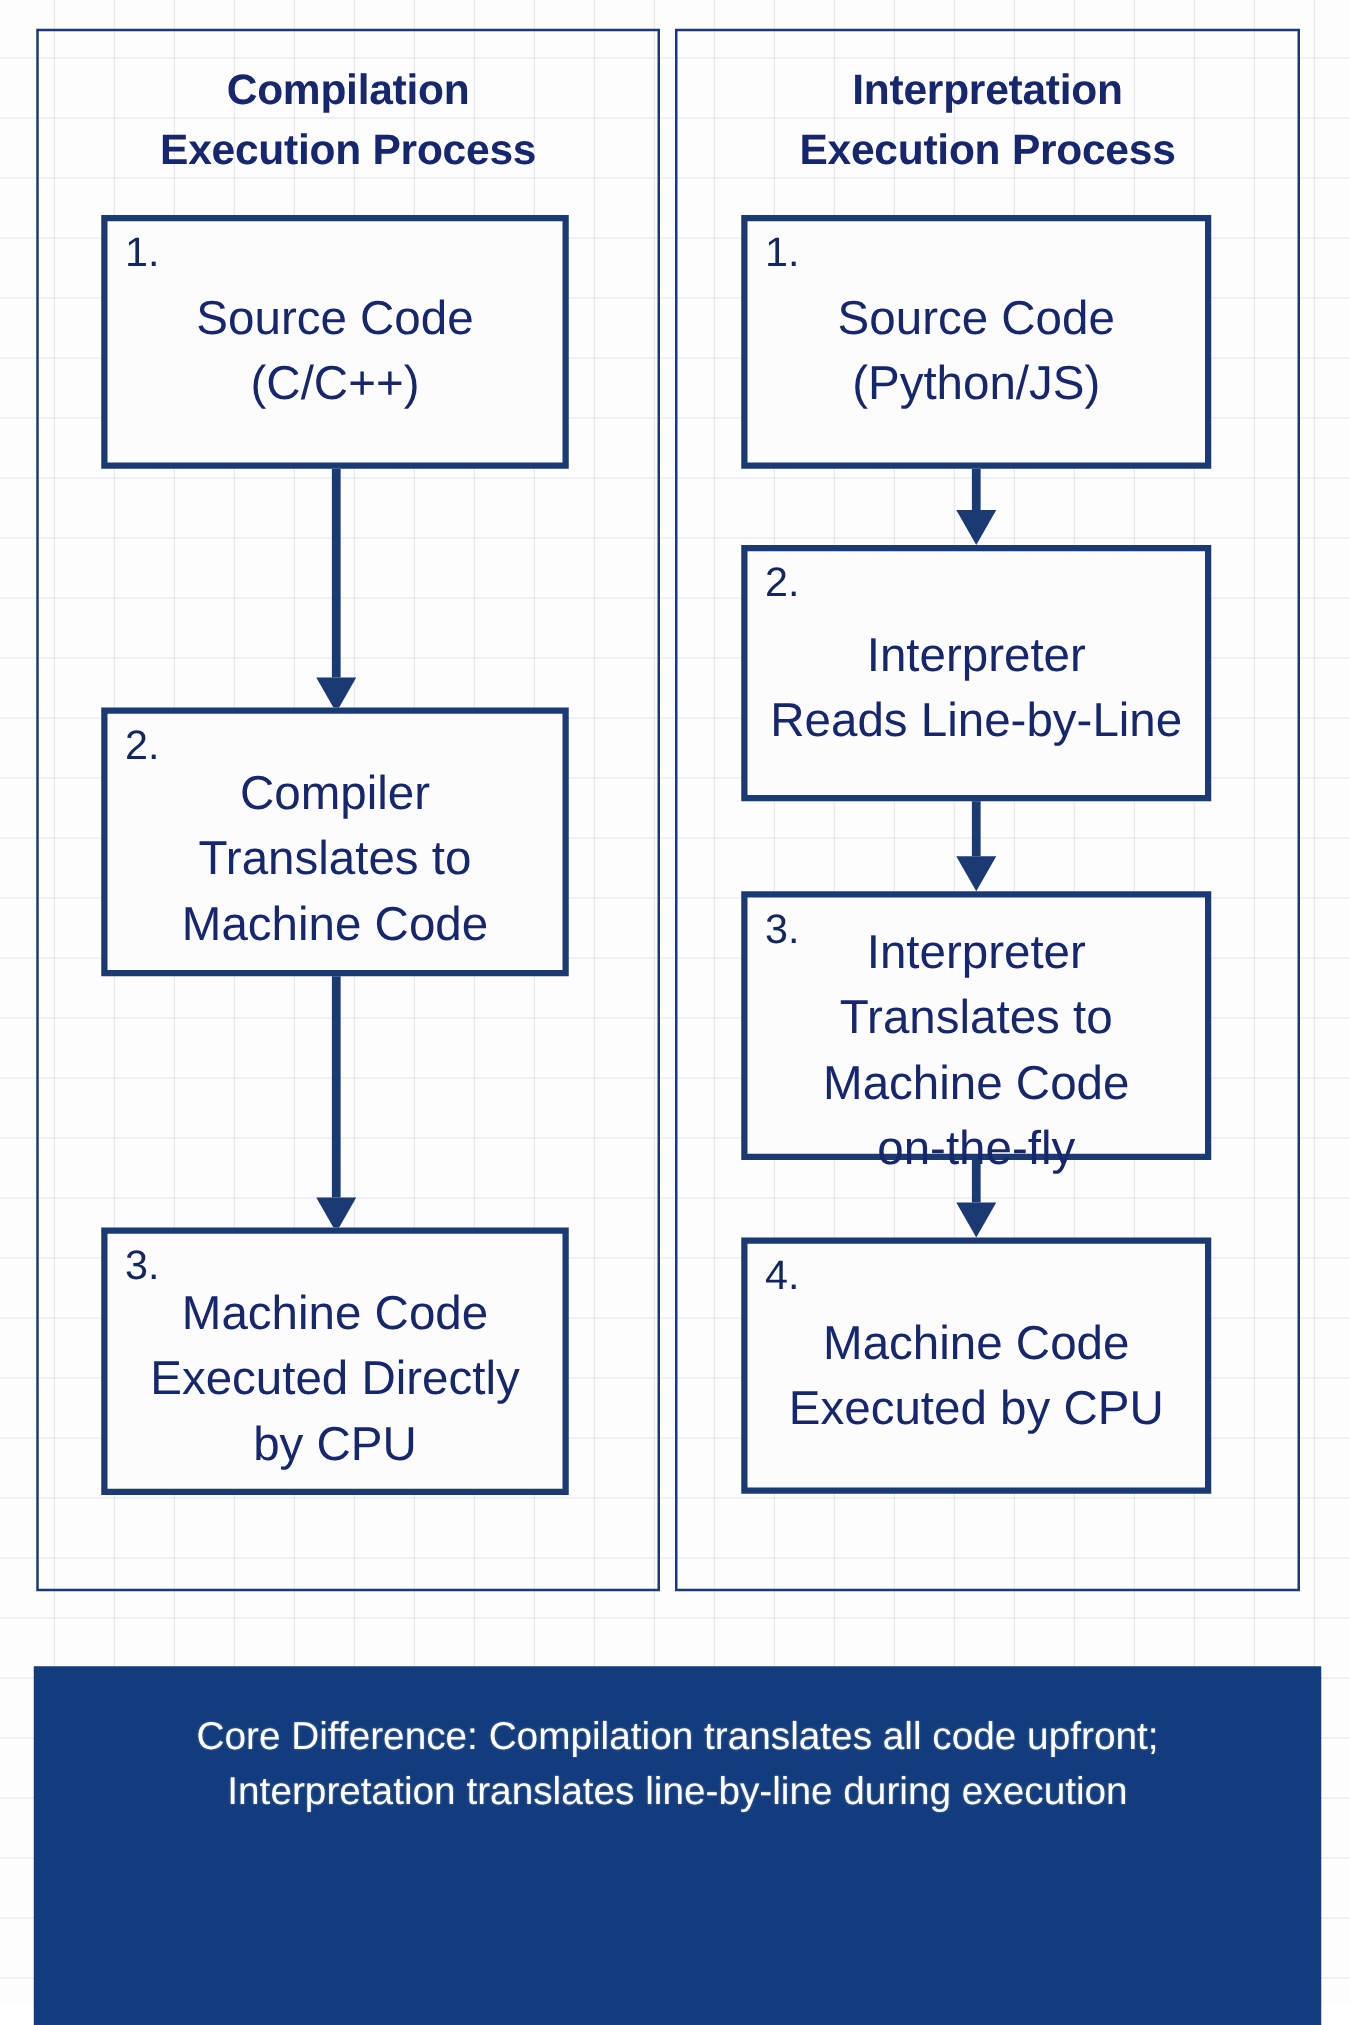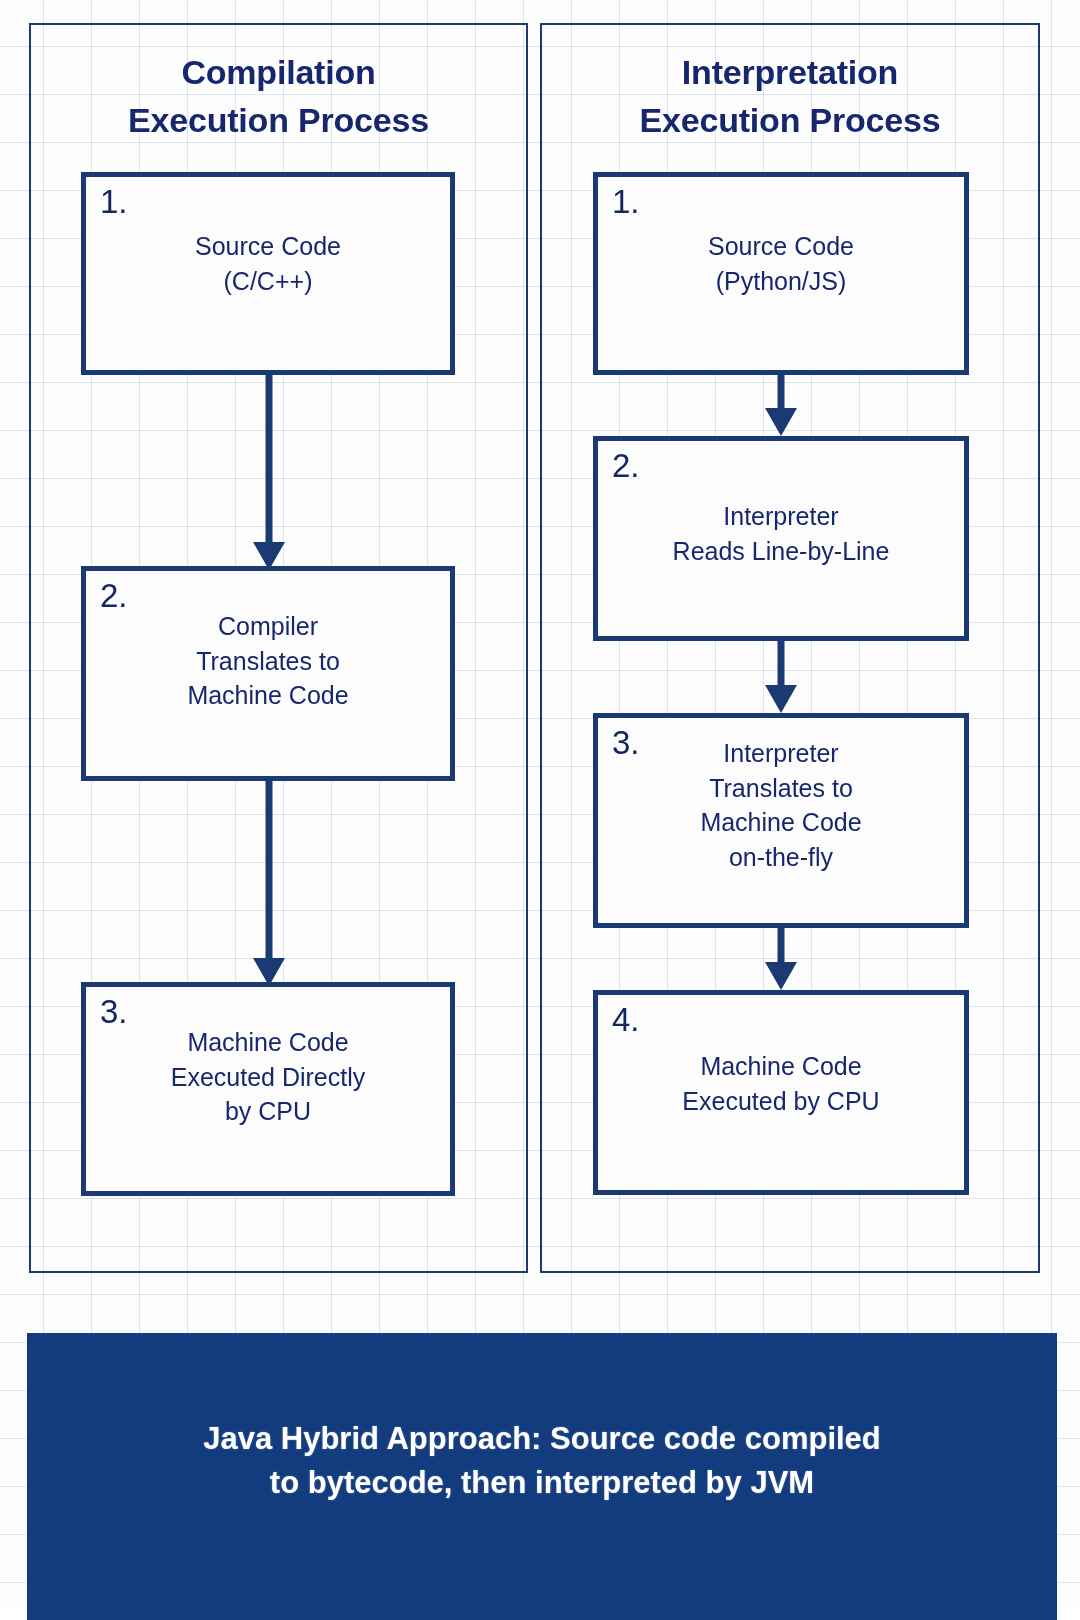--- a/index.html
+++ b/index.html
@@ -56,21 +56,21 @@
     position:absolute;
     left:14px; top:8px;
     font-size:33px;
     color:#13265f;
     line-height:1;
   }
   .step-text{
     position:absolute;
     left:0; right:0;
     text-align:center;
-    font-size:25px;
+    font-size:38px;
     line-height:1.38;
     color:#17276e;
     white-space:pre-line;
     padding:0 6px;
     box-sizing:border-box;
   }
 
   
   .arrow{ position:absolute; }
   .arrow .stem{
@@ -194,17 +194,17 @@
     <div class="head"></div>
   </div>
 
   <div class="step-box" style="left:593px; top:990px; width:376px; height:205px;">
     <span class="step-num">4.</span>
     <div class="step-text" style="top:54px;">Machine Code
 Executed by CPU</div>
   </div>
 
   <div id="banner">
-    <div class="banner-line" id="banner-hybrid">Java Hybrid Approach: Source code compiled
-to bytecode, then interpreted by JVM</div>
+    <div class="banner-line">Core Difference: Compilation translates all code upfront;
+Interpretation translates line-by-line during execution</div>
   </div>
 
 </div>
 
 </body></html>

